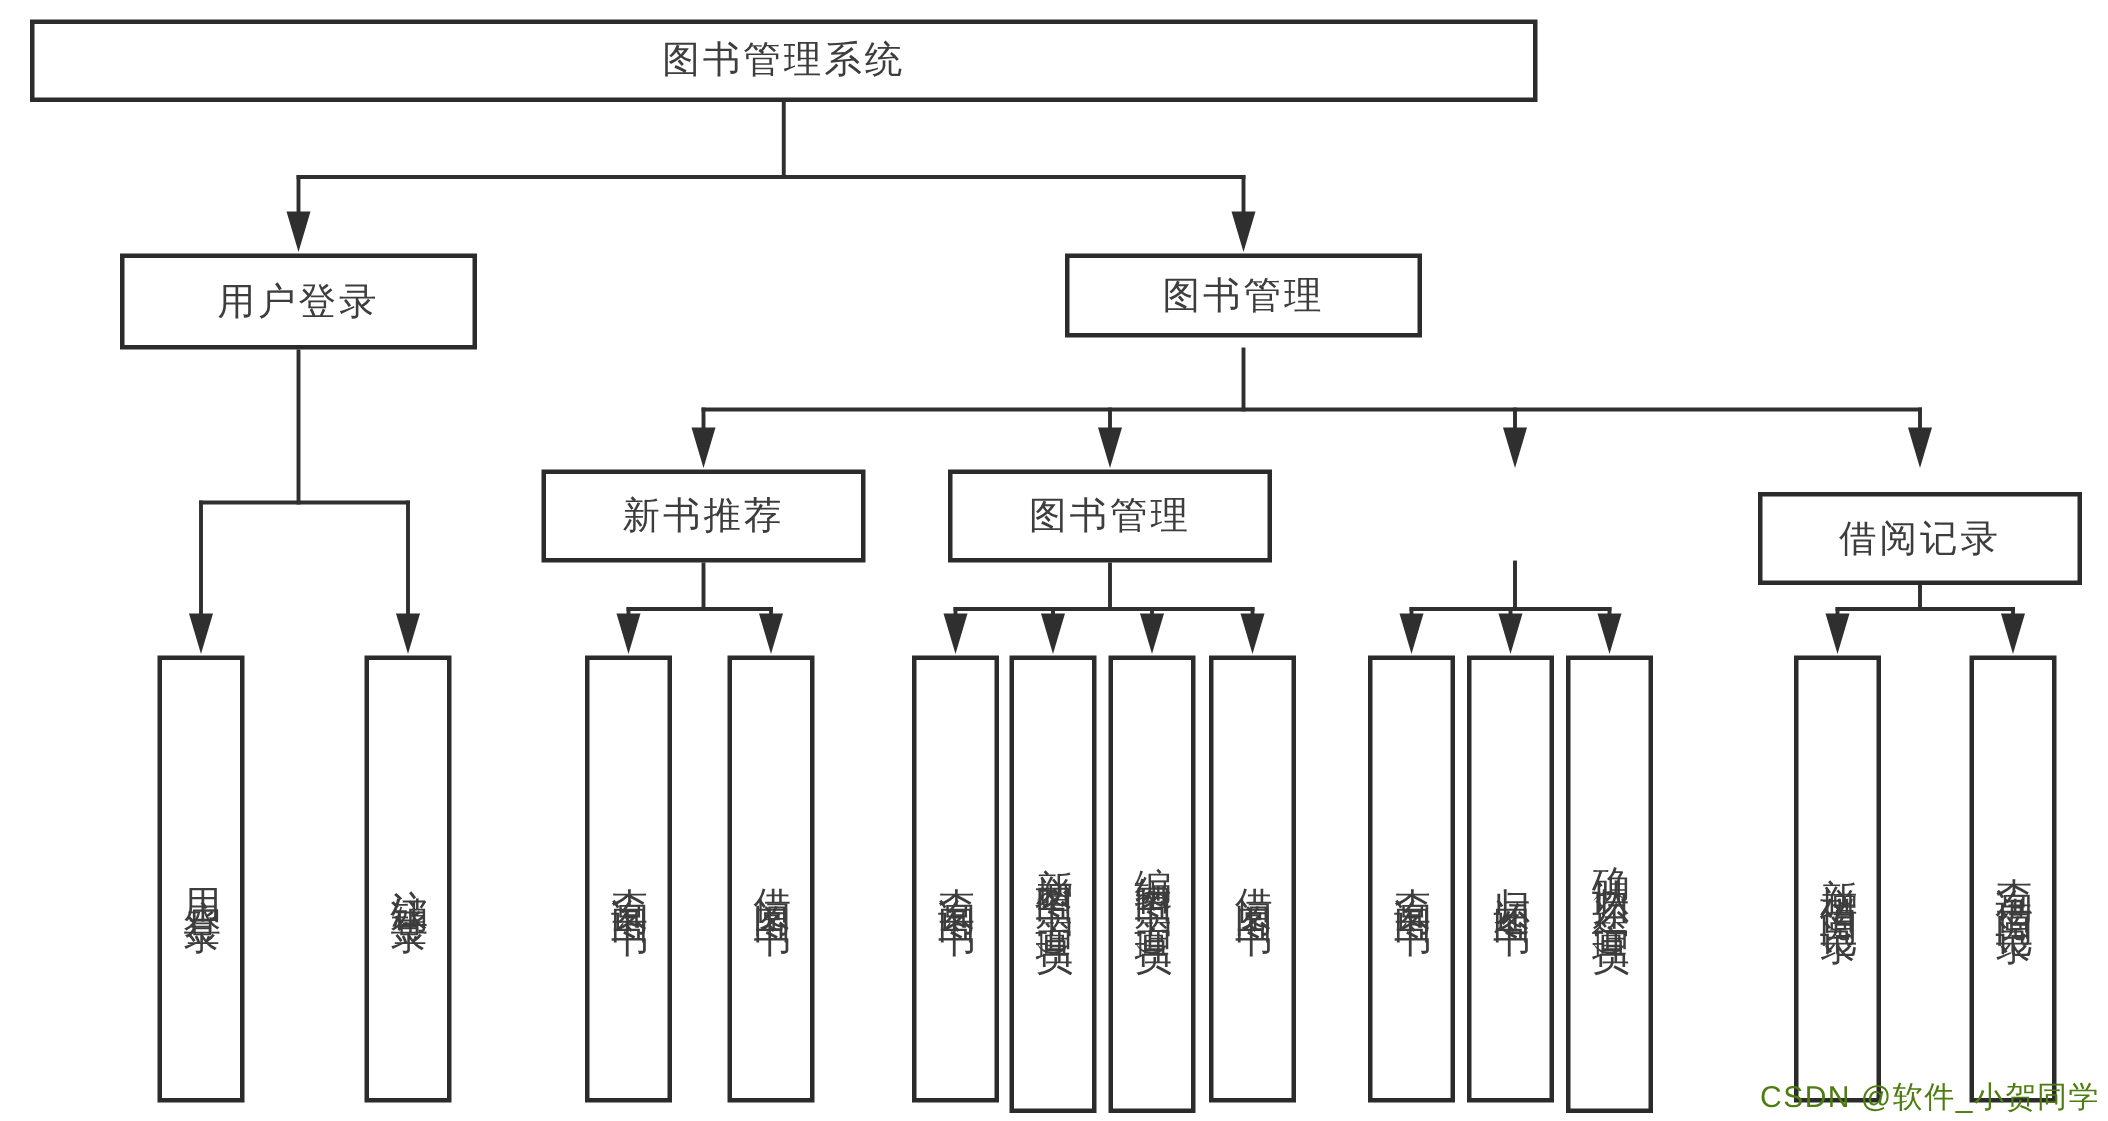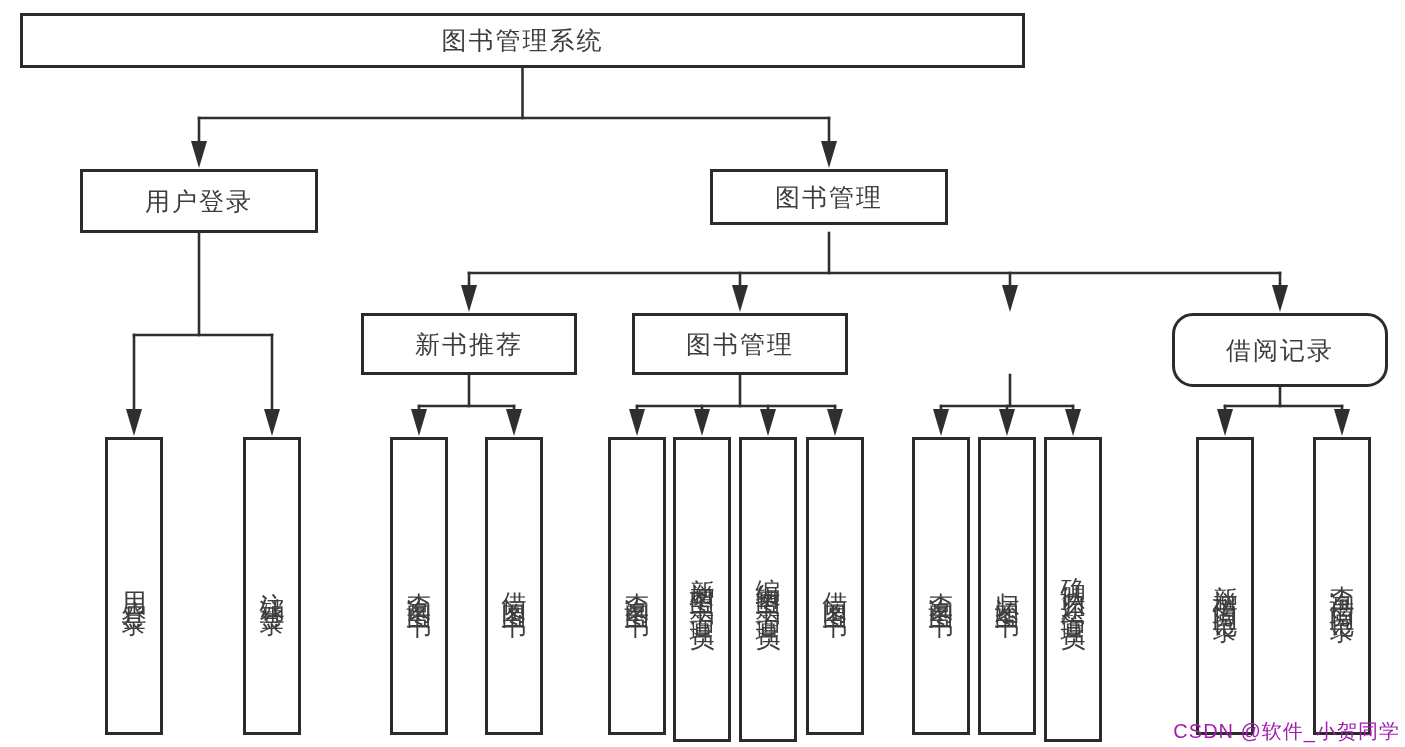--- a/index.html
+++ b/index.html
@@ -12,21 +12,21 @@
     position:absolute;display:flex;align-items:center;justify-content:center;
     border:3px solid #2b2b2b;background:#ffffff;color:#3d3d3d;
     box-sizing:border-box;text-align:center;line-height:1.15;
   }
   .node.h{font-size:25px;letter-spacing:2px;white-space:nowrap;}
   .node.v{
     writing-mode:vertical-rl;text-orientation:mixed;
     font-size:25px;letter-spacing:7px;
   }
   .watermark{
-    position:absolute;right:5px;bottom:2px;color:#a21caf;
+    position:absolute;right:5px;bottom:2px;color:#4d7c0f;
     font-size:20px;letter-spacing:1px;z-index:3;white-space:nowrap;
   }
 </style>
 </head>
 <body>
 
 <div class="canvas">
 
   <svg class="connectors" viewBox="0 0 1405 747" xmlns="http://www.w3.org/2000/svg">
       <line x1="522.5" y1="68" x2="522.5" y2="118" stroke="#2f2f2f" stroke-width="2.6" stroke-linecap="square"></line>
@@ -83,21 +83,21 @@
       <polygon points="1342,436 1334,409 1350,409" fill="#2f2f2f"></polygon>
     </svg>
 
   <div class="node h" id="n-root" style="left: 20px; top: 13px; width: 1005px; height: 55px;">图书管理系统</div>
   <div class="node h" id="n-user-login" style="left: 80px; top: 169px; width: 238px; height: 64px;">用户登录</div>
   <div class="node h" id="n-book-mgmt" style="left: 710px; top: 169px; width: 238px; height: 56px;">图书管理</div>
   <div class="node v" id="n-user-login-op" style="left: 105px; top: 437px; width: 58px; height: 298px;">用户登录</div>
   <div class="node v" id="n-logout-op" style="left: 243px; top: 437px; width: 58px; height: 298px;">注销登录</div>
   <div class="node h" id="n-new-book-rec" style="left: 361px; top: 313px; width: 216px; height: 62px;">新书推荐</div>
   <div class="node h" id="n-book-borrow" style="left: 632px; top: 313px; width: 216px; height: 62px;">图书管理</div>
-  <div class="node h" id="n-borrow-record" style="left: 1172px; top: 313px; width: 216px; height: 74px; border-radius: 21px;">借阅记录</div>
+  <div class="node h" id="n-borrow-record" style="left: 1172px; top: 328px; width: 216px; height: 62px;">借阅记录</div>
   <div class="node v" id="n-rec-query-book" style="left: 390px; top: 437px; width: 58px; height: 298px;">查询图书</div>
   <div class="node v" id="n-rec-borrow-book" style="left: 485px; top: 437px; width: 58px; height: 298px;">借阅图书</div>
   <div class="node v" id="n-bb-query-book" style="left: 608px; top: 437px; width: 58px; height: 298px;">查询图书</div>
   <div class="node v" id="n-bb-add-book" style="left: 673px; top: 437px; width: 58px; height: 305px;">新增图书（管理员）</div>
   <div class="node v" id="n-bb-edit-book" style="left: 739px; top: 437px; width: 58px; height: 305px;">编辑图书（管理员）</div>
   <div class="node v" id="n-bb-borrow-book" style="left: 806px; top: 437px; width: 58px; height: 298px;">借阅图书</div>
   <div class="node v" id="n-cb-query-book" style="left: 912px; top: 437px; width: 58px; height: 298px;">查询图书</div>
   <div class="node v" id="n-cb-return-book" style="left: 978px; top: 437px; width: 58px; height: 298px;">归还图书</div>
   <div class="node v" id="n-cb-confirm-return" style="left: 1044px; top: 437px; width: 58px; height: 305px;">确认归还（管理员）</div>
   <div class="node v" id="n-br-add-record" style="left: 1196px; top: 437px; width: 58px; height: 298px;">新增借阅记录</div>

